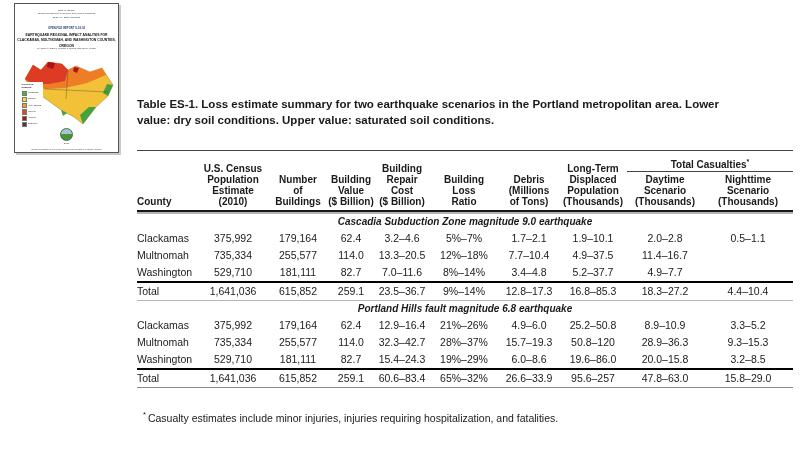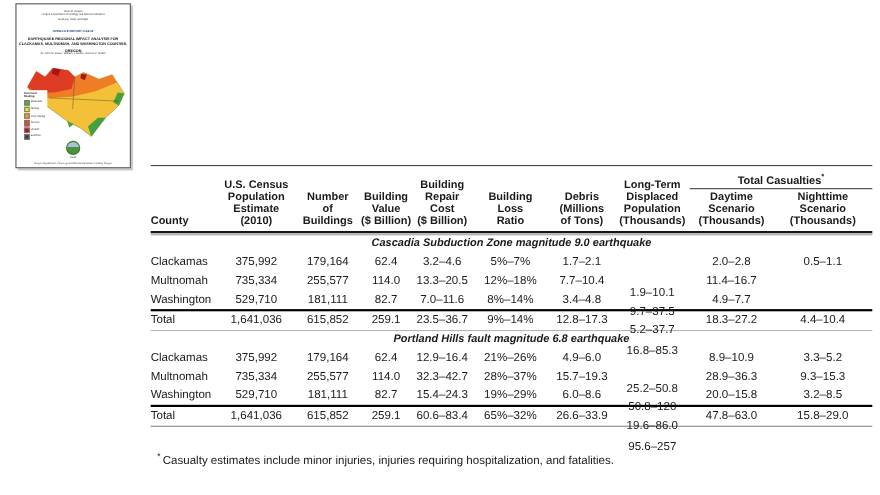--- a/index.html
+++ b/index.html
@@ -42,21 +42,21 @@
   .cas-title{text-align:center;font-weight:bold;font-size:10px;line-height:11px;
              border-bottom:1px solid #444;padding-bottom:1px;margin-bottom:2px;}
   .cas-title sup{font-size:7px;}
   .cas-sub{display:flex;}
   .section-title{height:16px;line-height:16px;text-align:center;font-style:italic;font-weight:bold;font-size:10px;}
   .tr{display:flex;height:17px;}
   .tr.total{border-top:2px solid #000000;}
   .td{line-height:17px;text-align:center;box-sizing:border-box;overflow:visible;white-space:nowrap;}
   .c0{width:60px;text-align:left;}
   .c1{width:72px;text-align:center;} .c2{width:58px;} .c3{width:48px;} .c4{width:54px;} .c5{width:70px;}
-  .c6{width:60px;} .c7{width:68px;margin-top:28px;} .c8{width:76px;} .c9{width:90px;}
+  .c6{width:60px;} .c7{width:68px;} .c8{width:76px;} .c9{width:90px;}
   .rule-bottom{height:1px;background:#8a8a8a;}
   .footnote{margin-top:22px;padding-left:6px;font-size:10.5px;color:#1a1a1a;}
   .footnote sup{font-size:7.5px;}
   .footnote span{margin-left:2px;}
 </style>
 </head>
 <body>
 
 <div class="screen">
 
@@ -108,20 +108,22 @@
           <span class="lg-sw" style="background-color: rgb(63, 63, 63);"></span>
           <span class="lg-lb">Extreme</span>
         </div>
     </div>
 
     <div class="cov-logo"></div>
     <div class="cov-year">2018</div>
     <div class="cov-footer">Oregon Department of Geology and Mineral Industries, Portland, Oregon</div>
   </div>
 
+  <div class="caption">Table ES-1. Loss estimate summary for two earthquake scenarios in the Portland metropolitan area. Lower
+value: dry soil conditions. Upper value: saturated soil conditions.</div>
 
   <div class="tbl">
 
     <div class="thead">
       <div class="th c0">County</div>
       <div class="th c1">U.S. Census
 Population
 Estimate
 (2010)</div>
       <div class="th c2">Number
@@ -172,21 +174,21 @@
       <div class="td c9">0.5–1.1</div>
     </div>
     <div class="tr">
       <div class="td c0">Multnomah</div>
       <div class="td c1">735,334</div>
       <div class="td c2">255,577</div>
       <div class="td c3">114.0</div>
       <div class="td c4">13.3–20.5</div>
       <div class="td c5">12%–18%</div>
       <div class="td c6">7.7–10.4</div>
-      <div class="td c7">9.7–37.5</div>
+      <div class="td c7">4.9–37.5</div>
       <div class="td c8">11.4–16.7</div>
     </div>
     <div class="tr">
       <div class="td c0">Washington</div>
       <div class="td c1">529,710</div>
       <div class="td c2">181,111</div>
       <div class="td c3">82.7</div>
       <div class="td c4">7.0–11.6</div>
       <div class="td c5">8%–14%</div>
       <div class="td c6">3.4–4.8</div>

